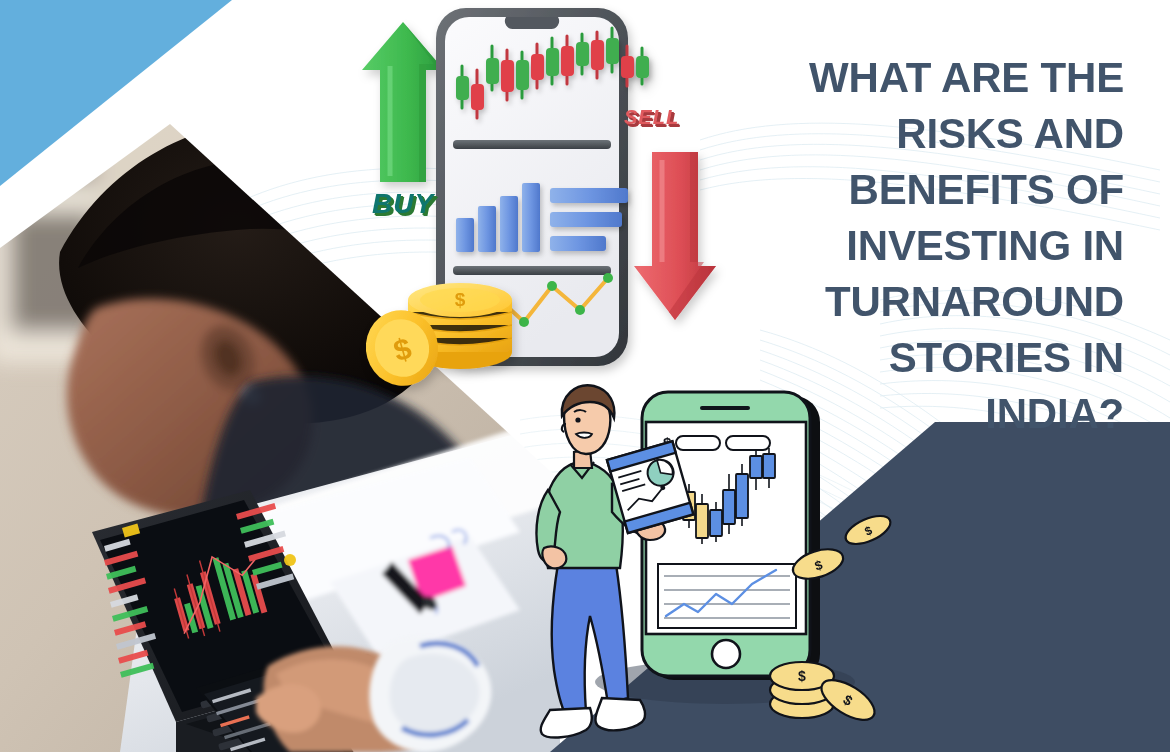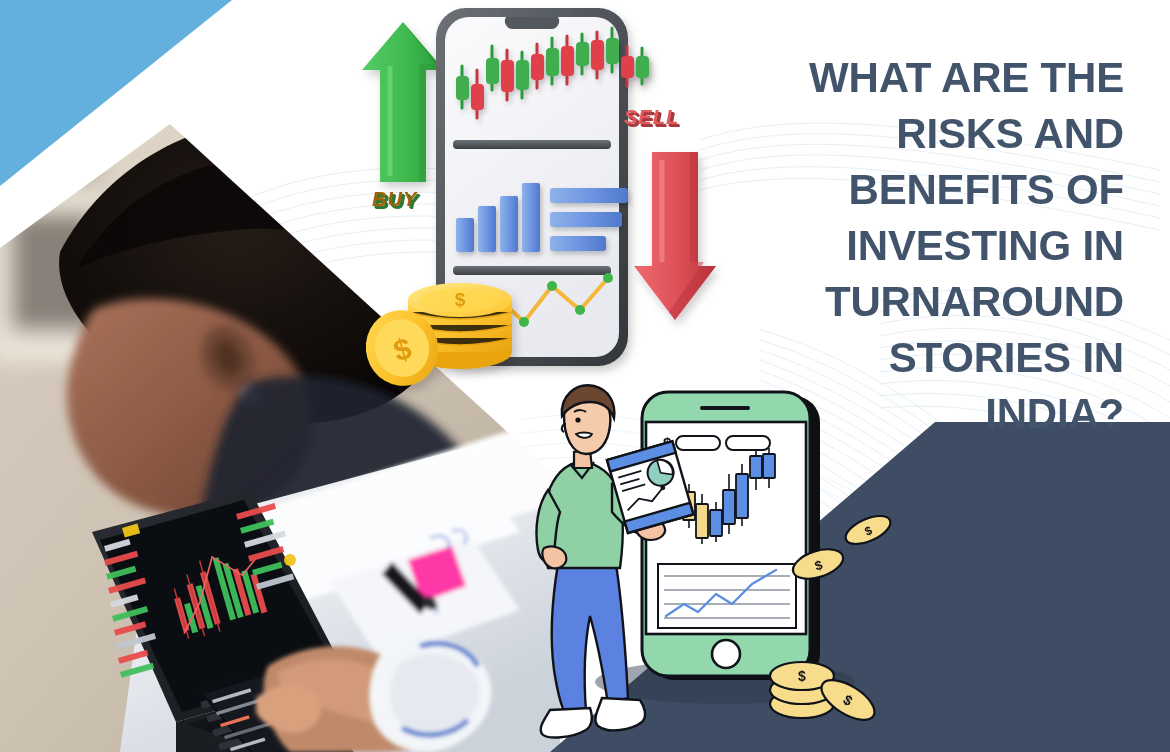--- a/index.html
+++ b/index.html
@@ -46,21 +46,21 @@
     font-size:42px;line-height:56px;
     font-weight:bold;
     letter-spacing:-0.2px;
     white-space:pre-line;
   }
 
   
   .phone3d-group{position:absolute;left:356px;top:0px;width:370px;height:400px;}
 
   .txt3d{position:absolute;font-weight:bold;font-style:italic;}
-  .txt-buy{left:16px;top:188px;font-size:20px;color:#a16207;
+  .txt-buy{left:16px;top:188px;font-size:28px;color:#0f766e;
            text-shadow:2px 2px 0 #2c7a33, 3px 3px 0 #2c7a33;letter-spacing:1px;}
   .txt-sell{left:268px;top:106px;font-size:20px;color:#E05A5E;
            text-shadow:2px 2px 0 #a83a3e, 3px 3px 0 #a83a3e;letter-spacing:1px;}
 
   
   .flat-group{position:absolute;left:520px;top:378px;width:420px;height:374px;}
 
   
   svg{display:block;overflow:visible;}
 </style>

